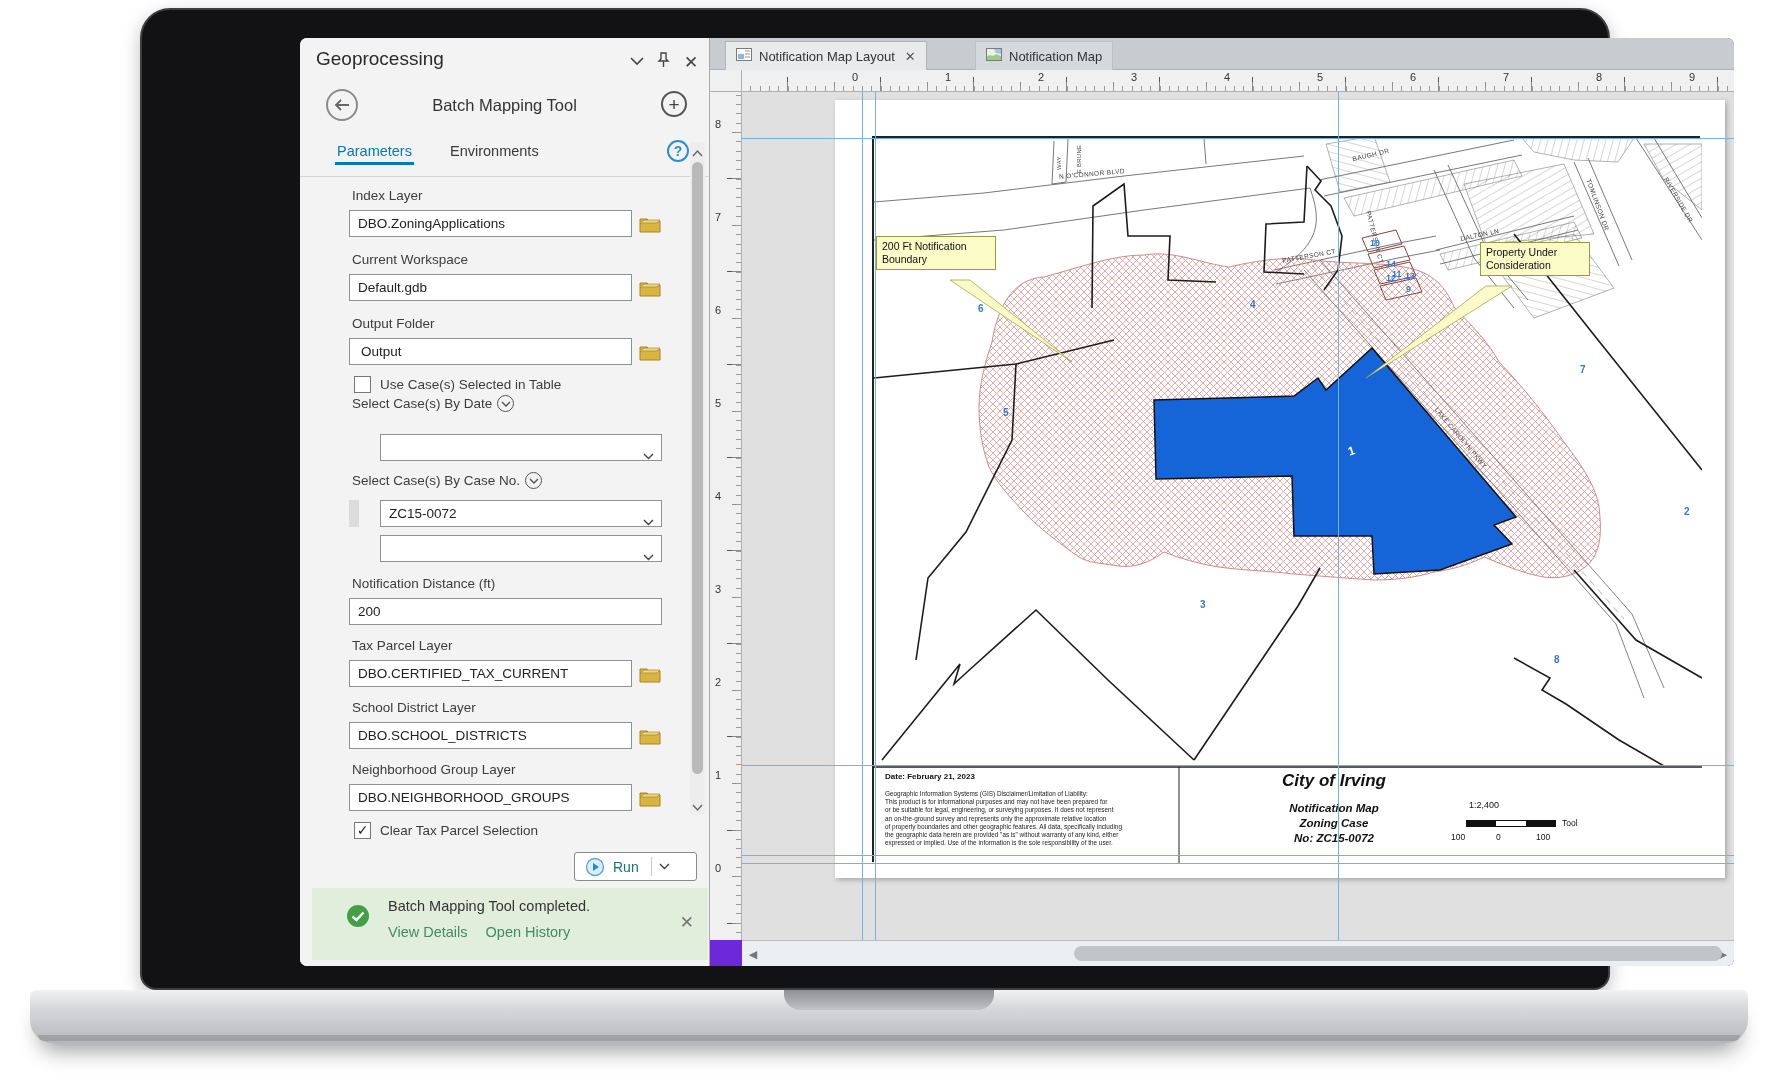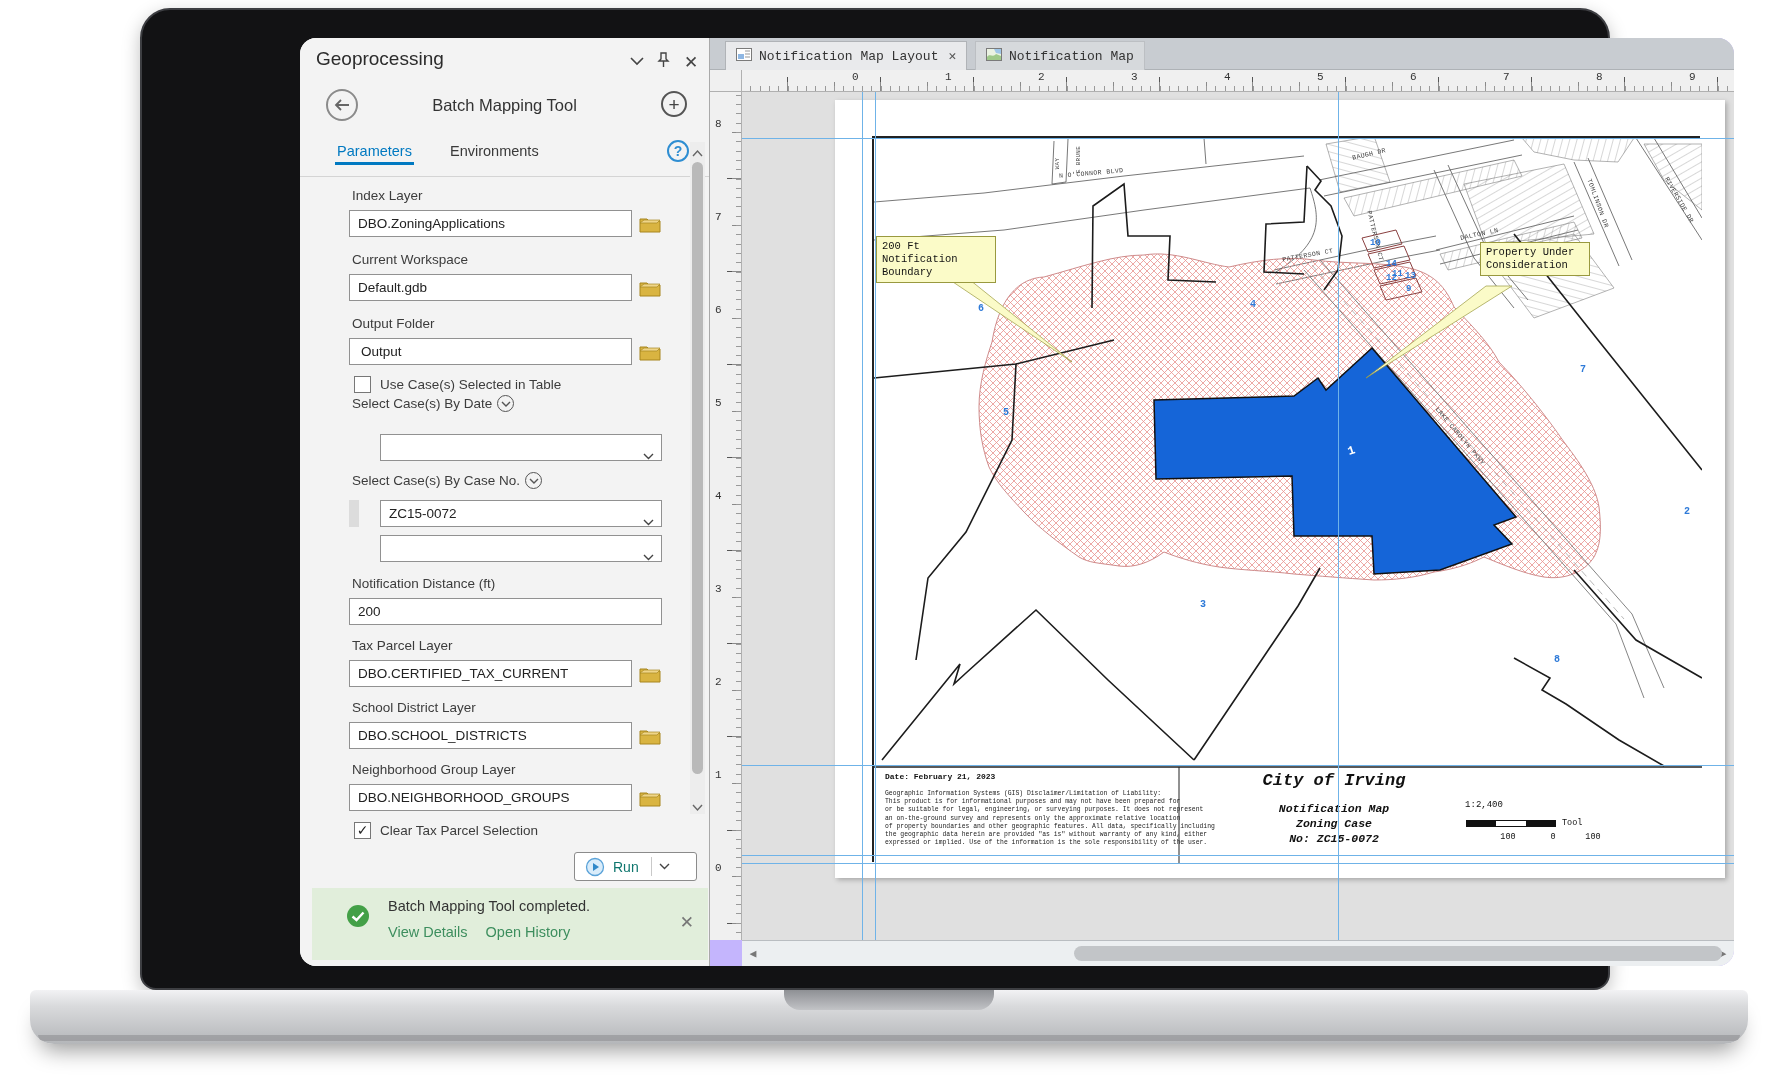--- a/index.html
+++ b/index.html
@@ -9,21 +9,21 @@
 
   
   .shell{position:absolute;left:140px;top:8px;width:1470px;height:982px;background:#121214;
          border:2px solid #3d3e42;border-radius:30px 30px 16px 16px;box-shadow:0 6px 18px rgba(0,0,0,.25);}
   .base{position:absolute;left:30px;top:990px;width:1718px;height:54px;
         background:linear-gradient(#f2f2f4 0%,#d9dadc 30%,#b4b6b9 100%);
         border-radius:6px 6px 24px 24px;box-shadow:0 16px 22px -10px rgba(0,0,0,.4);}
   .base:after{content:"";position:absolute;left:8px;right:8px;bottom:3px;height:6px;background:#8f9093;border-radius:0 0 20px 20px;opacity:.6;}
   .notch{position:absolute;left:50%;margin-left:-105px;top:0;width:210px;height:20px;
          background:linear-gradient(#8e9094,#c2c3c6);border-radius:0 0 16px 16px;}
-  .screen{position:absolute;left:158px;top:28px;width:1434px;height:928px;background:#f3f3f3;overflow:hidden;border-radius:16px;}
+  .screen{position:absolute;left:158px;top:28px;width:1434px;height:928px;background:#f3f3f3;overflow:hidden;border-radius:7px;}
 
   
   .panel{position:absolute;left:0;top:0;width:410px;height:928px;background:#f3f3f3;border-right:1px solid #a9a9a9;}
   .p-title{position:absolute;left:16px;top:10px;font-size:19px;color:#2b2b2b;}
   .hicon{position:absolute;top:14px;width:20px;height:20px;color:#444;cursor:pointer;}
   .toolrow .back{position:absolute;left:26px;top:51px;width:32px;height:32px;border:2px solid #8b8b8b;border-radius:50%;color:#666;
                  display:flex;align-items:center;justify-content:center;}
   .tool-title{position:absolute;left:60px;right:60px;top:58px;text-align:center;font-size:16.5px;color:#333;}
   .plus{position:absolute;right:22px;top:53px;width:26px;height:26px;border:2px solid #555;border-radius:50%;color:#444;
         display:flex;align-items:center;justify-content:center;font-size:19px;line-height:1;}
@@ -53,21 +53,21 @@
            display:flex;align-items:center;cursor:pointer;}
   .run-btn .lbl{font-size:14px;color:#0f766e;margin-left:8px;}
   .run-btn .sep{width:1px;height:19px;background:#c9c9c9;margin-left:12px;}
   .banner{position:absolute;left:12px;top:850px;width:396px;height:72px;background:#e1eedb;}
   .banner .msg{position:absolute;left:76px;top:10px;font-size:14.5px;color:#333;}
   .banner .links{position:absolute;left:76px;top:36px;font-size:14.5px;color:#3d8e5e;}
   .banner .links span{margin-right:14px;cursor:pointer;}
   .banner .close{position:absolute;right:14px;top:24px;color:#777;font-size:17px;cursor:pointer;}
 
   
-  .maparea{position:absolute;left:410px;top:0;width:1024px;height:928px;background:#c4b5fd;font-family:Liberation Mono, monospace;}
+  .maparea{position:absolute;left:410px;top:0;width:1024px;height:928px;background:#6d28d9;}
   .tabstrip{position:absolute;left:0;top:0;width:100%;height:32px;background:#c8ccd1;border-bottom:1px solid #aeb2b6;}
   .vtab{position:absolute;top:3px;height:29px;display:flex;align-items:center;padding:0 10px;font-size:13px;color:#333;cursor:pointer;}
   .vtab.active{background:#e9eaec;border:1px solid #b0b3b7;border-bottom:none;}
   .vtab.inactive{background:#d6d9dc;border:1px solid #bcbfc3;border-bottom:none;}
   .vtab .ticon{margin-right:7px;}
   .vtab .tclose{margin-left:10px;color:#555;font-size:13px;}
   .corner{position:absolute;left:0;top:32px;width:32px;height:22px;background:#f0f0f0;border-right:1px solid #b0b0b0;border-bottom:1px solid #b0b0b0;}
   .hruler{position:absolute;left:32px;top:32px;right:0;height:22px;background:#f0f0f0;border-bottom:1px solid #b0b0b0;
     background-image:
       repeating-linear-gradient(90deg,transparent 0 8.3px,#9a9a9a 8.3px 9.3px),
@@ -99,21 +99,21 @@
            padding:3px 5px;z-index:5;}
   .tb-date{position:absolute;left:11px;top:634px;font-size:8px;font-weight:bold;color:#111;z-index:3;}
   .tb-disc{position:absolute;left:11px;top:652px;font-size:6.4px;line-height:8.2px;color:#222;z-index:3;white-space:nowrap;}
   .tb-city{position:absolute;left:320px;top:633px;width:280px;text-align:center;font-size:17px;font-weight:bold;font-style:italic;color:#111;z-index:3;}
   .tb-sub{position:absolute;left:320px;width:280px;text-align:center;font-size:11.5px;font-weight:bold;font-style:italic;color:#111;z-index:3;}
   .tb-scale{position:absolute;left:560px;top:662px;width:100px;text-align:center;font-size:9px;color:#111;z-index:3;}
   .sbar{position:absolute;left:592px;top:682px;width:90px;height:7px;display:flex;z-index:3;}
   .sbar .b1,.sbar .b3{flex:1;background:#111;}
   .sbar .b2{flex:1;background:#fff;border:1px solid #111;}
   .sfeet{position:absolute;left:688px;top:680px;font-size:8.5px;color:#111;z-index:3;}
-  .snum{position:absolute;top:694px;width:30px;text-align:center;font-size:8.5px;color:#111;z-index:3;margin-left:42px;}
+  .snum{position:absolute;top:694px;width:30px;text-align:left;font-size:8.5px;color:#111;z-index:3;}
 </style>
 </head>
 <body>
 
 <div id="stage">
   <div class="shell">
     <div class="screen">
 
       <div class="panel">
         <div class="p-title">Geoprocessing</div>

